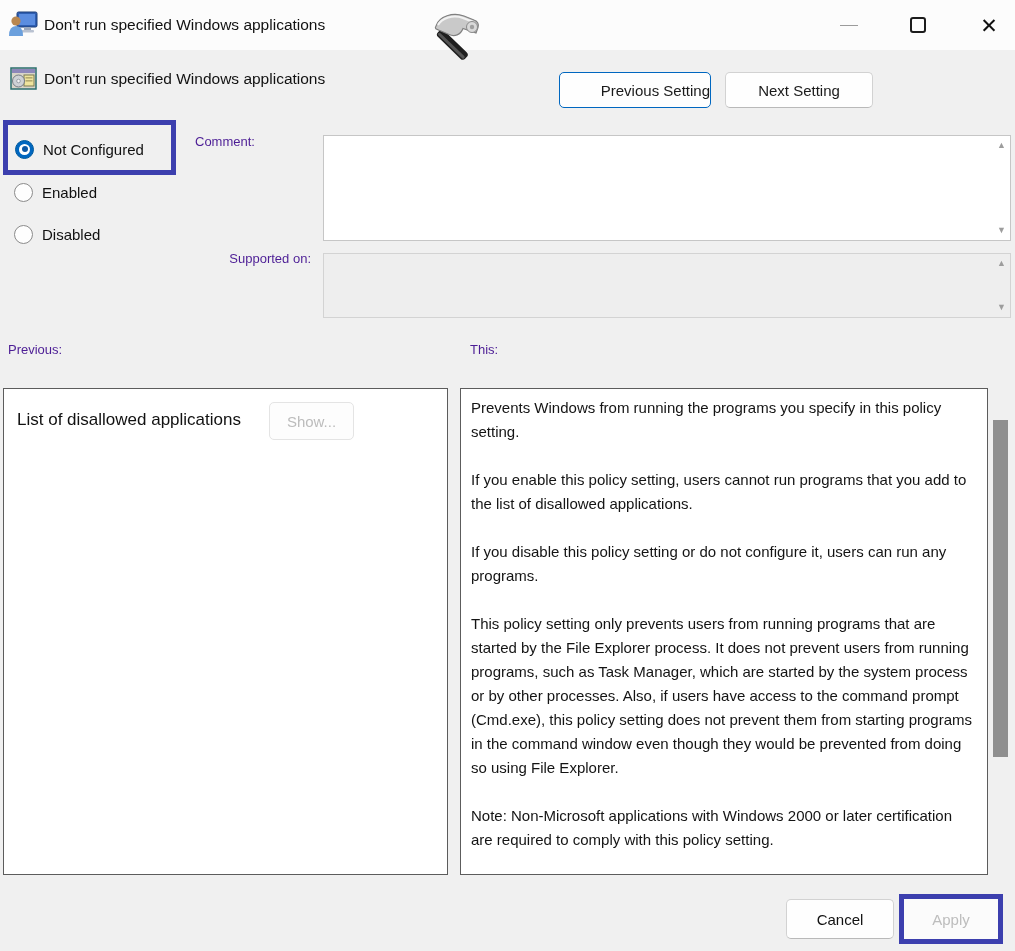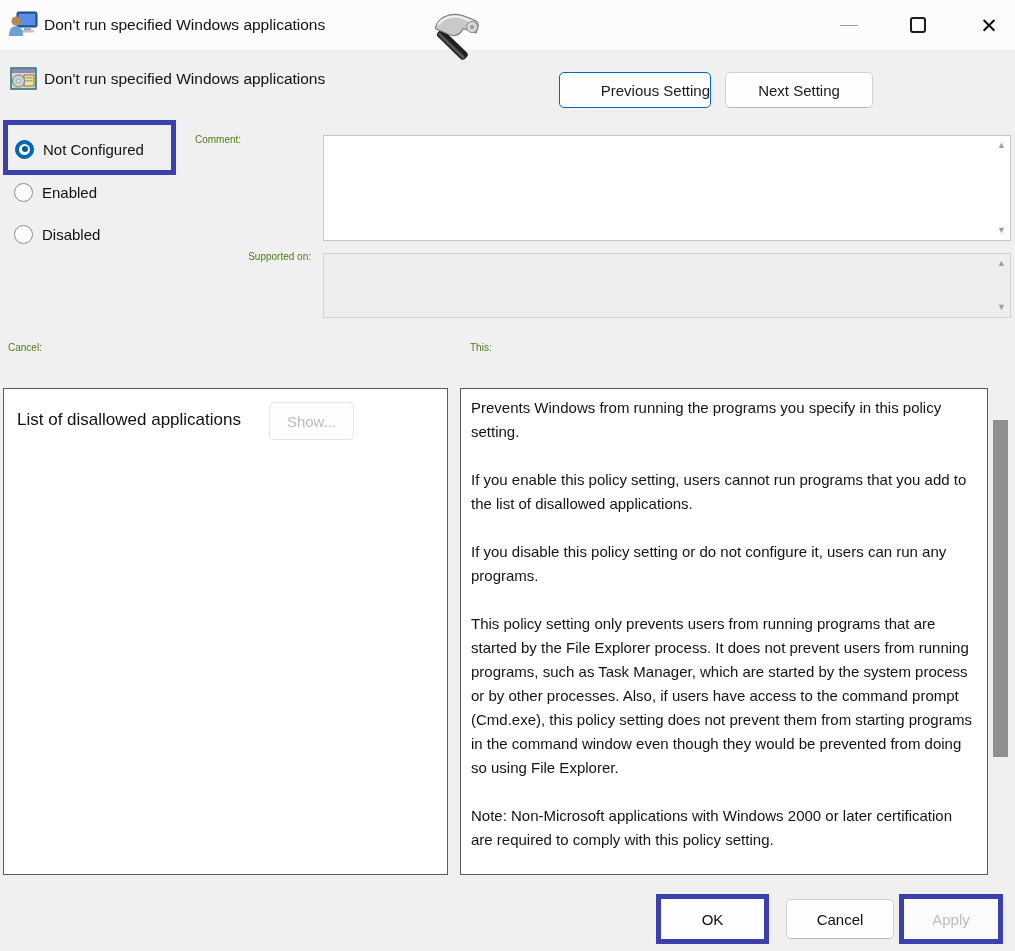--- a/index.html
+++ b/index.html
@@ -65,21 +65,21 @@
   .radio-label { font-size:15px; color:#111; white-space:nowrap; }
 
   .annotation {
     position:absolute; border:5px solid #3c3fae; background:transparent; z-index:4;
   }
   .hl-radio { left:3px; top:120px; width:173px; height:55px; }
   .hl-ok { left:656px; top:894px; width:113px; height:50px; }
   .hl-apply { left:899px; top:894px; width:104px; height:50px; }
 
   
-  .field-label { position:absolute; font-size:10px; color:#4d7c0f; }
+  .field-label { position:absolute; font-size:13px; color:#4c1d95; }
   .lbl-comment { left:195px; top:134px; }
   .lbl-supported { left:150px; top:251px; width:161px; text-align:right; }
   .lbl-options { left:8px; top:342px; }
   .lbl-help { left:470px; top:342px; }
 
   .scrollbox {
     position:absolute; left:323px; border:1px solid #c6c6c6;
   }
   .box-comment { top:135px; width:688px; height:106px; background:#fff; }
   .box-supported { top:253px; width:688px; height:65px; background:#eeeeee; border-color:#d3d3d3; }
@@ -201,40 +201,37 @@
 
   <div class="field-label lbl-supported">Supported on:</div>
   <div class="scrollbox box-supported">
     <textarea readonly="" style=""></textarea>
     <div class="vstrip">
       <span class="arrow">▲</span>
       <span class="arrow">▼</span>
     </div>
   </div>
 
-  <div class="field-label lbl-options">Cancel:</div>
+  <div class="field-label lbl-options">Previous:</div>
   <div class="field-label lbl-help">This:</div>
 
   <div class="panel panel-options">
     <div class="list-label">List of disallowed applications</div>
     <button class="show-btn" disabled="">Show...</button>
   </div>
 
   <div class="panel panel-help">
     <div class="help-text">
         <p>Prevents Windows from running the programs you specify in this policy setting.</p>
         <p>If you enable this policy setting, users cannot run programs that you add to the list of disallowed applications.</p>
         <p>If you disable this policy setting or do not configure it, users can run any programs.</p>
         <p>This policy setting only prevents users from running programs that are started by the File Explorer process. It does not prevent users from running programs, such as Task Manager, which are started by the system process or by other processes.  Also, if users have access to the command prompt (Cmd.exe), this policy setting does not prevent them from starting programs in the command window even though they would be prevented from doing so using File Explorer.</p>
         <p>Note: Non-Microsoft applications with Windows 2000 or later certification are required to comply with this policy setting.</p>
       </div>
   </div>
   <div class="scroll-thumb"></div>
 
-  <div class="annotation hl-ok">
-    <button class="footer-btn ok-btn">OK</button>
-  </div>
   <button class="footer-btn cancel-btn">Cancel</button>
   <div class="annotation hl-apply">
     <button class="footer-btn apply-btn" disabled="">Apply</button>
   </div>
 
 </div>
 
 </body></html>

